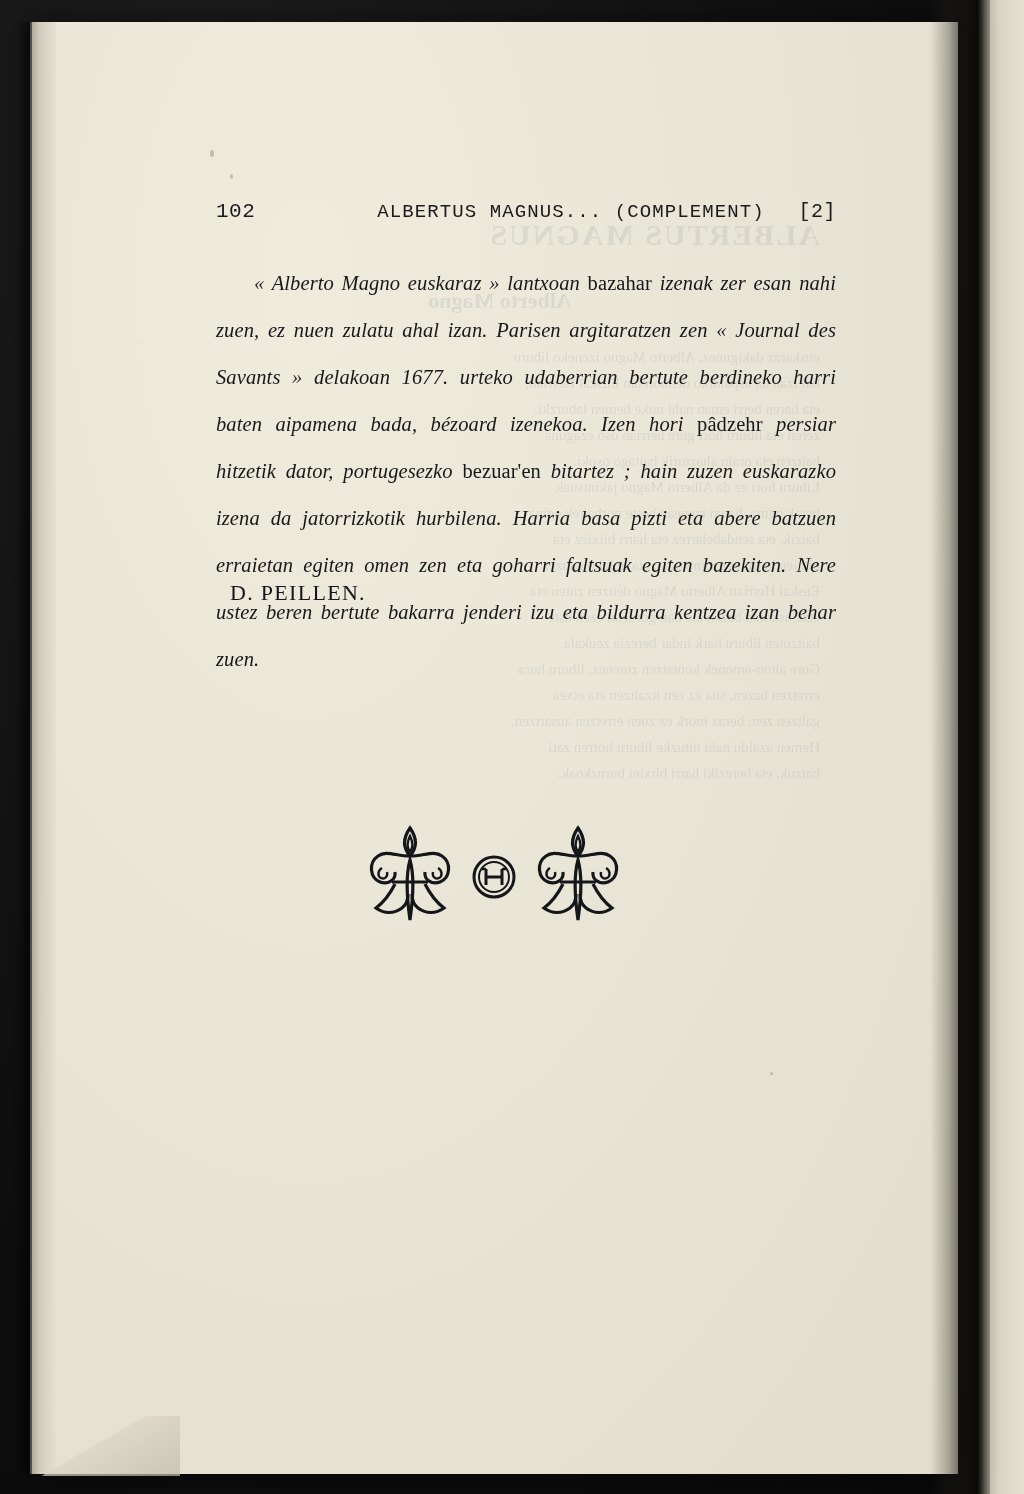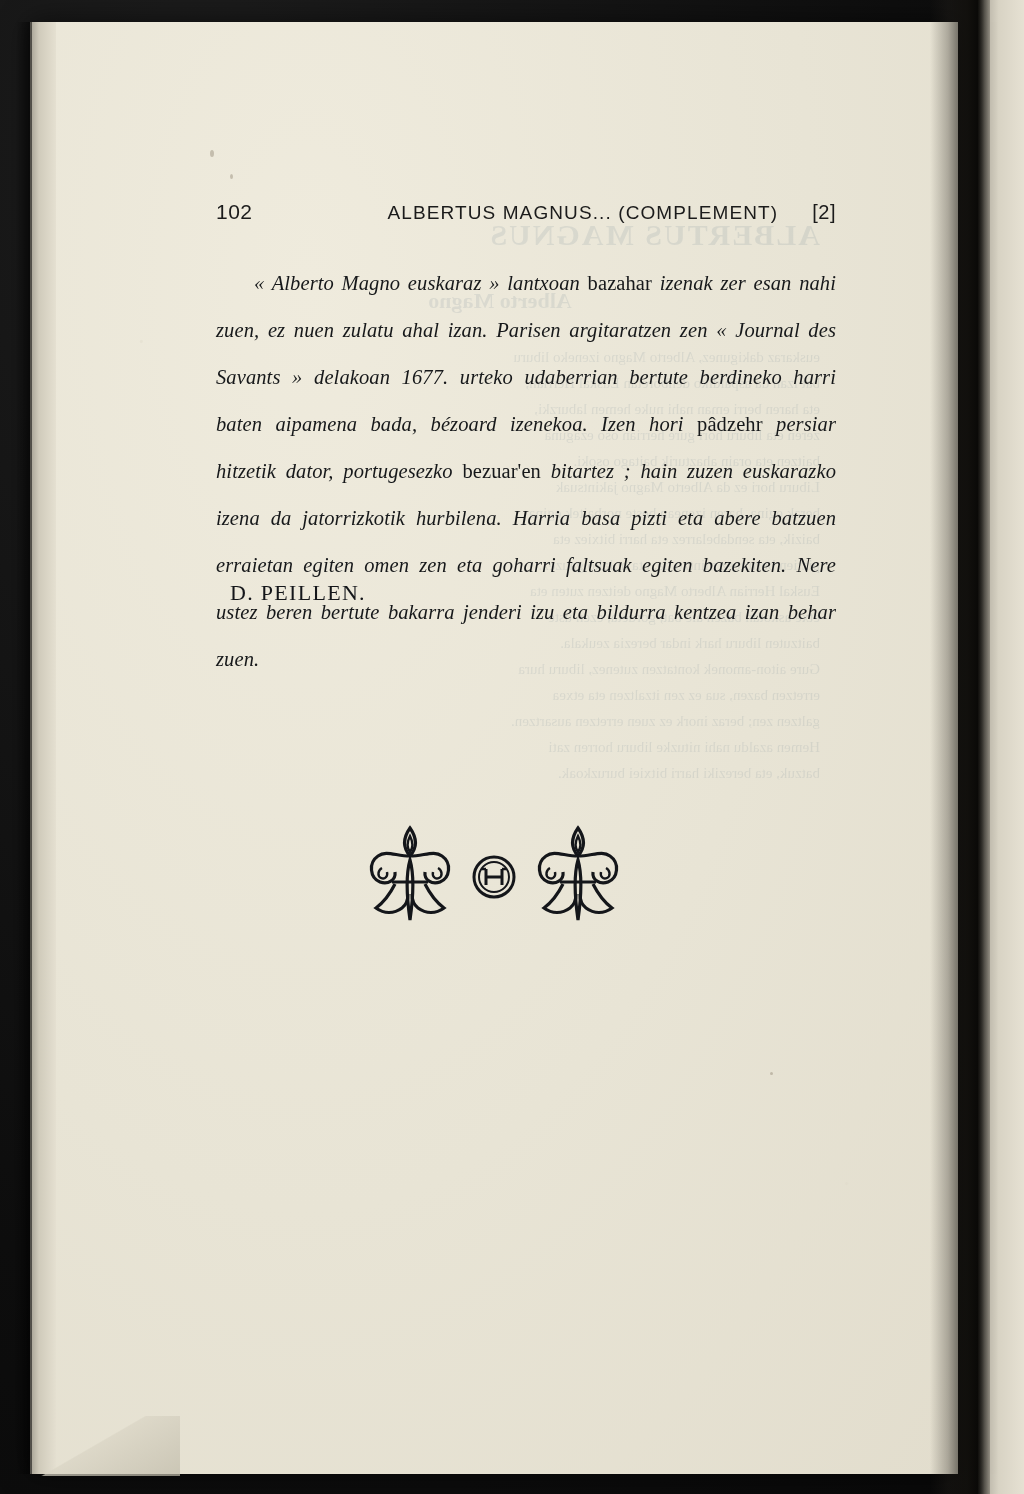--- a/index.html
+++ b/index.html
@@ -140,23 +140,22 @@
   }
 
   .running-head {
     position: absolute;
     top: 178px;
     left: 186px;
     width: 620px;
     display: flex;
     align-items: baseline;
     justify-content: space-between;
-    font-family: Liberation Sans, sans-serif;
+    font-family: Liberation Mono, monospace;
     color: #1b1b1b;
-    gap: 13px;
   }
   .rh-folio {
     font-size: 21px;
     letter-spacing: .5px;
   }
   .rh-title {
     font-size: 19px;
     letter-spacing: 1.1px;
     margin-left: 42px;
     margin-right: auto;

